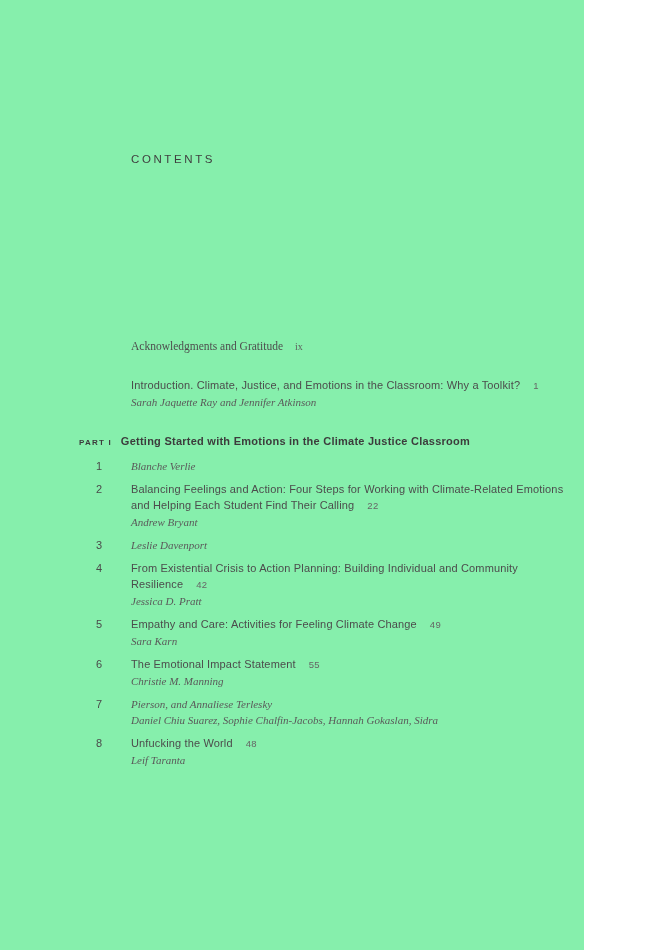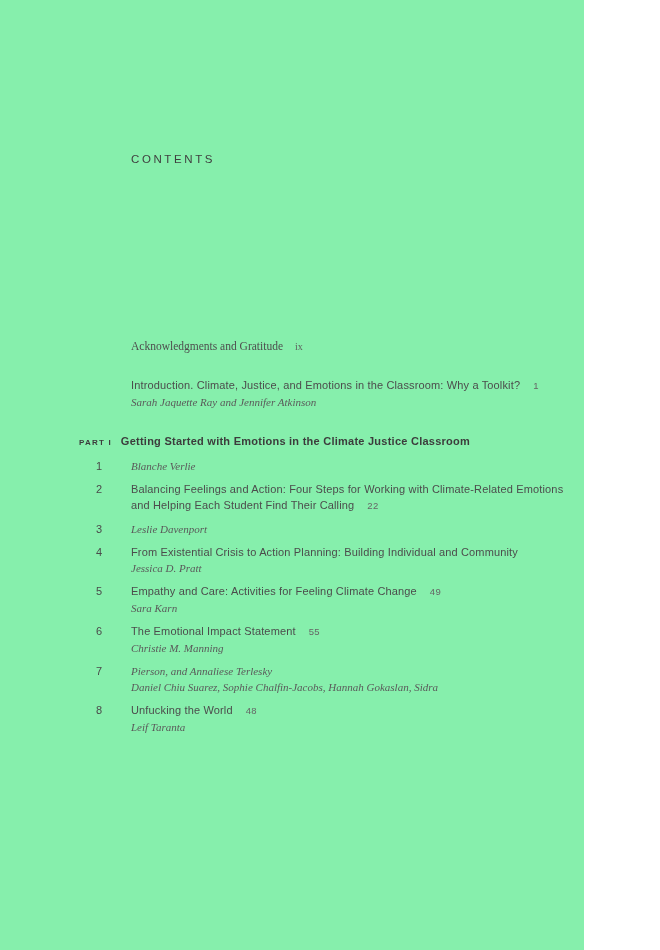--- a/index.html
+++ b/index.html
@@ -129,30 +129,32 @@
 
     <div class="entry chapter">
       <span class="num">1</span>
       <div class="author">Blanche Verlie</div>
     </div>
 
     <div class="entry chapter">
       <span class="num">2</span>
       <div class="line title-sans"><span>Balancing Feelings and Action: Four Steps for Working with Climate-Related Emotions</span></div>
       <div class="line title-sans"><span>and Helping Each Student Find Their Calling</span><span class="pg">22</span></div>
+      <div class="author">Andrew Bryant</div>
     </div>
 
     <div class="entry chapter">
       <span class="num">3</span>
       <div class="author">Leslie Davenport</div>
     </div>
 
     <div class="entry chapter">
       <span class="num">4</span>
       <div class="line title-sans"><span>From Existential Crisis to Action Planning: Building Individual and Community</span></div>
+      <div class="line title-sans"><span>Resilience</span><span class="pg">42</span></div>
       <div class="author">Jessica D. Pratt</div>
     </div>
 
     <div class="entry chapter">
       <span class="num">5</span>
       <div class="line title-sans"><span>Empathy and Care: Activities for Feeling Climate Change</span><span class="pg">49</span></div>
       <div class="author">Sara Karn</div>
     </div>
 
     <div class="entry chapter">

